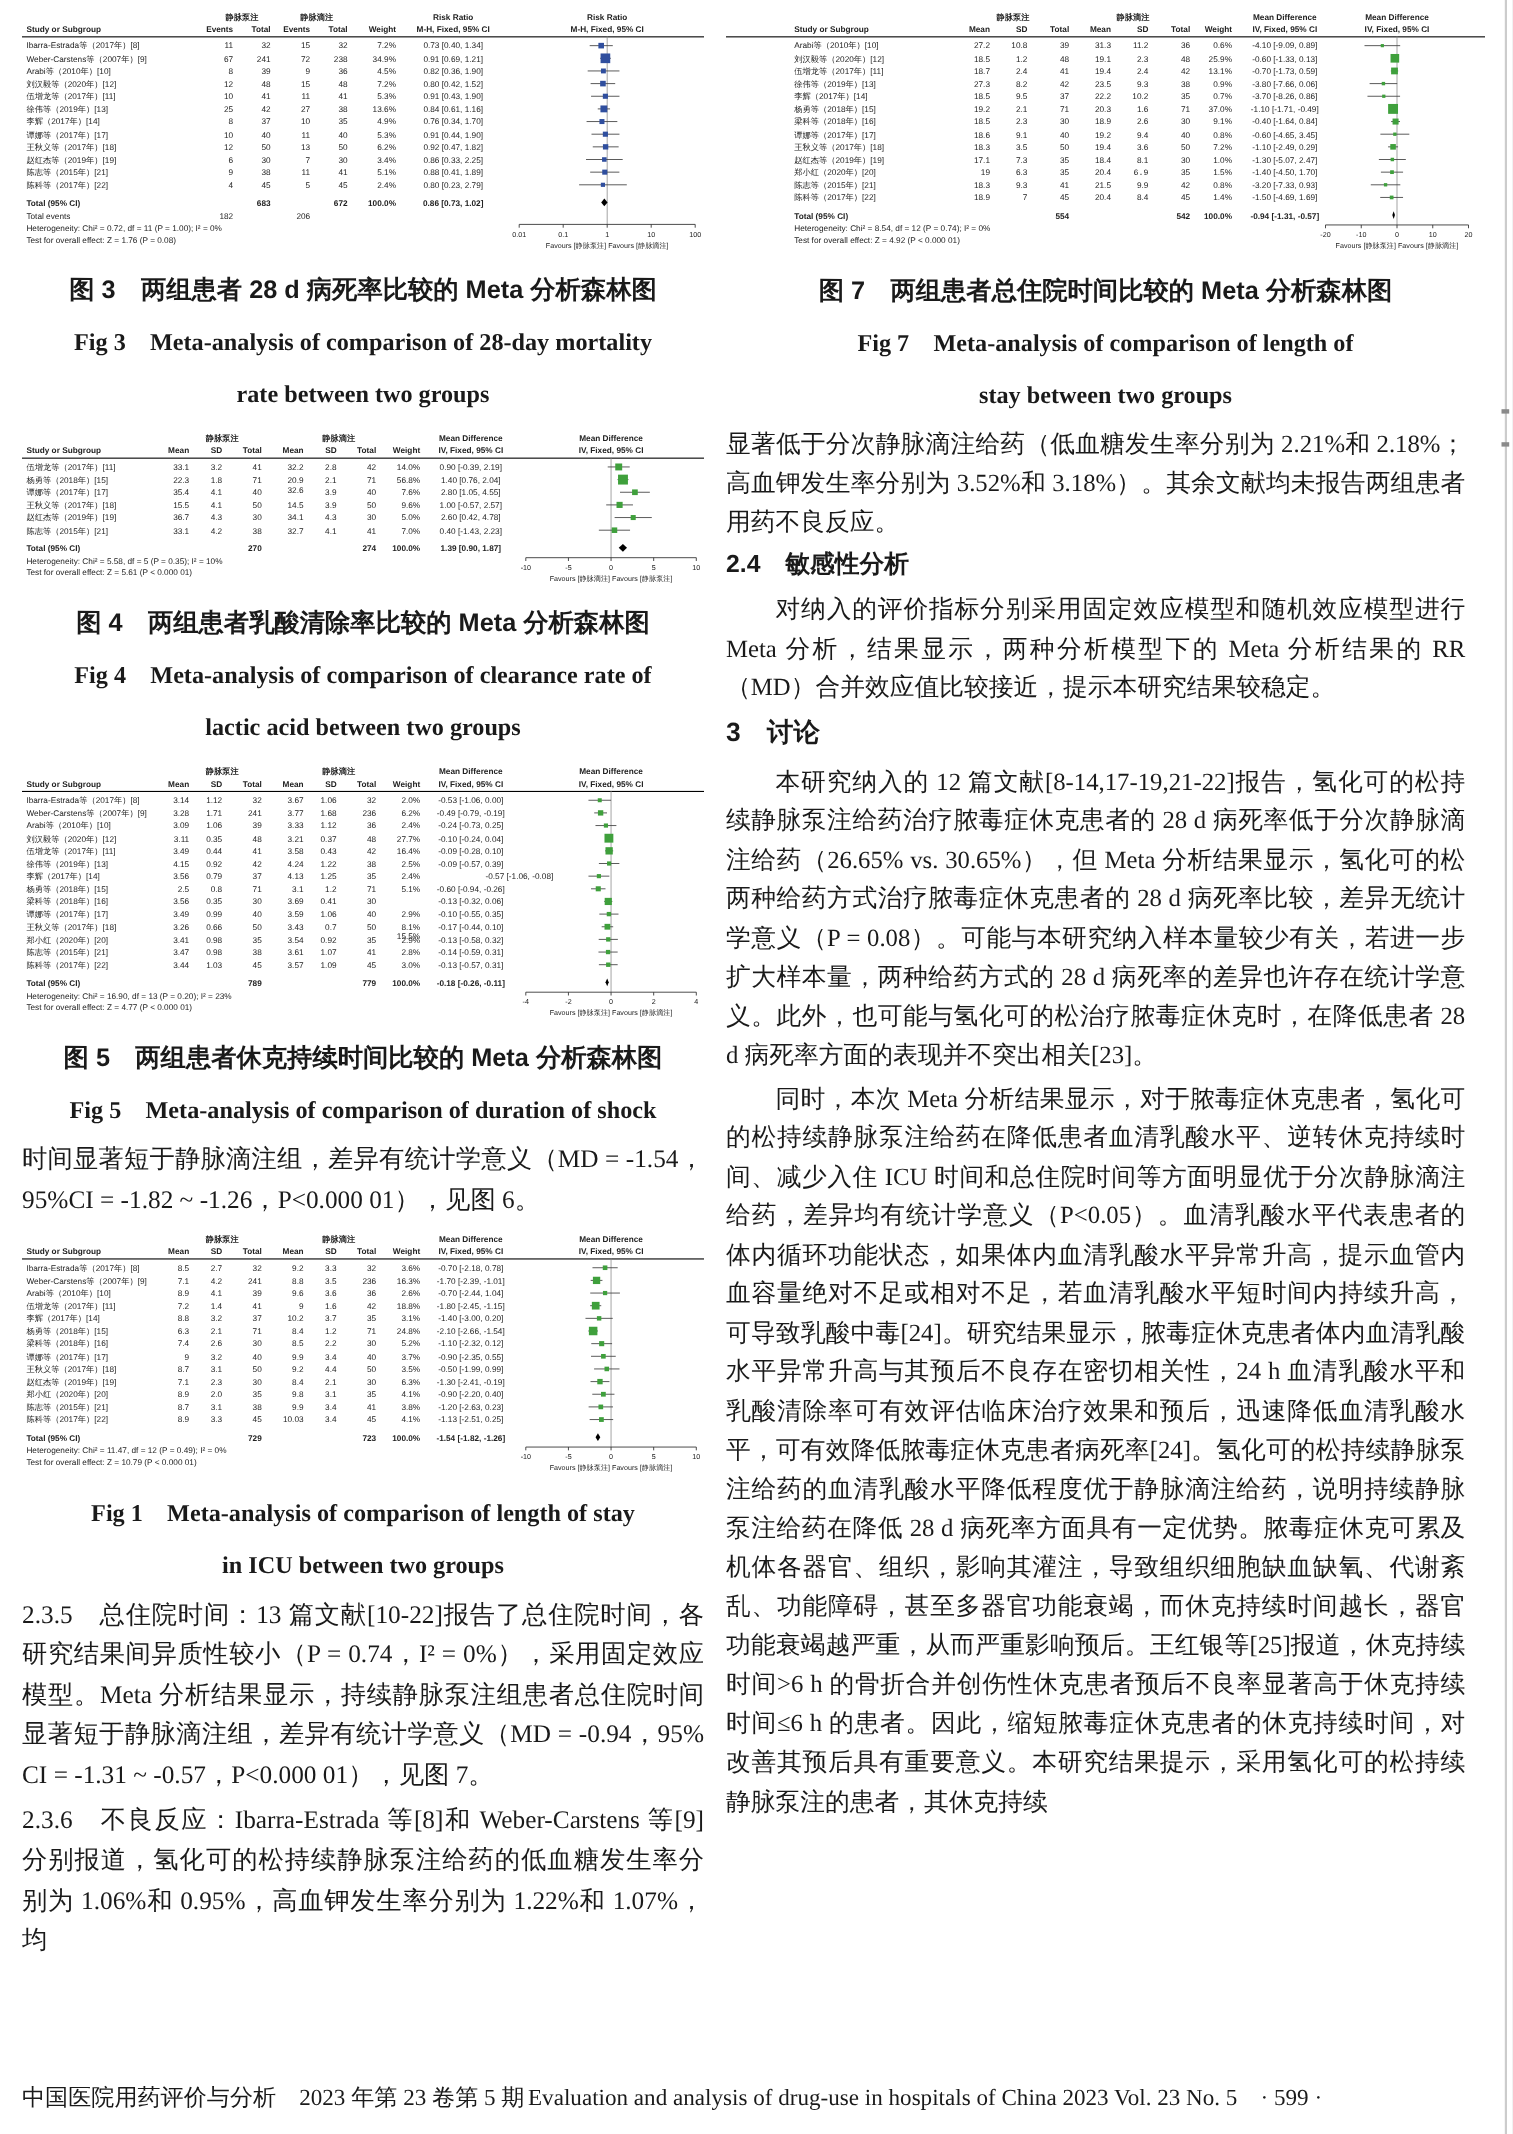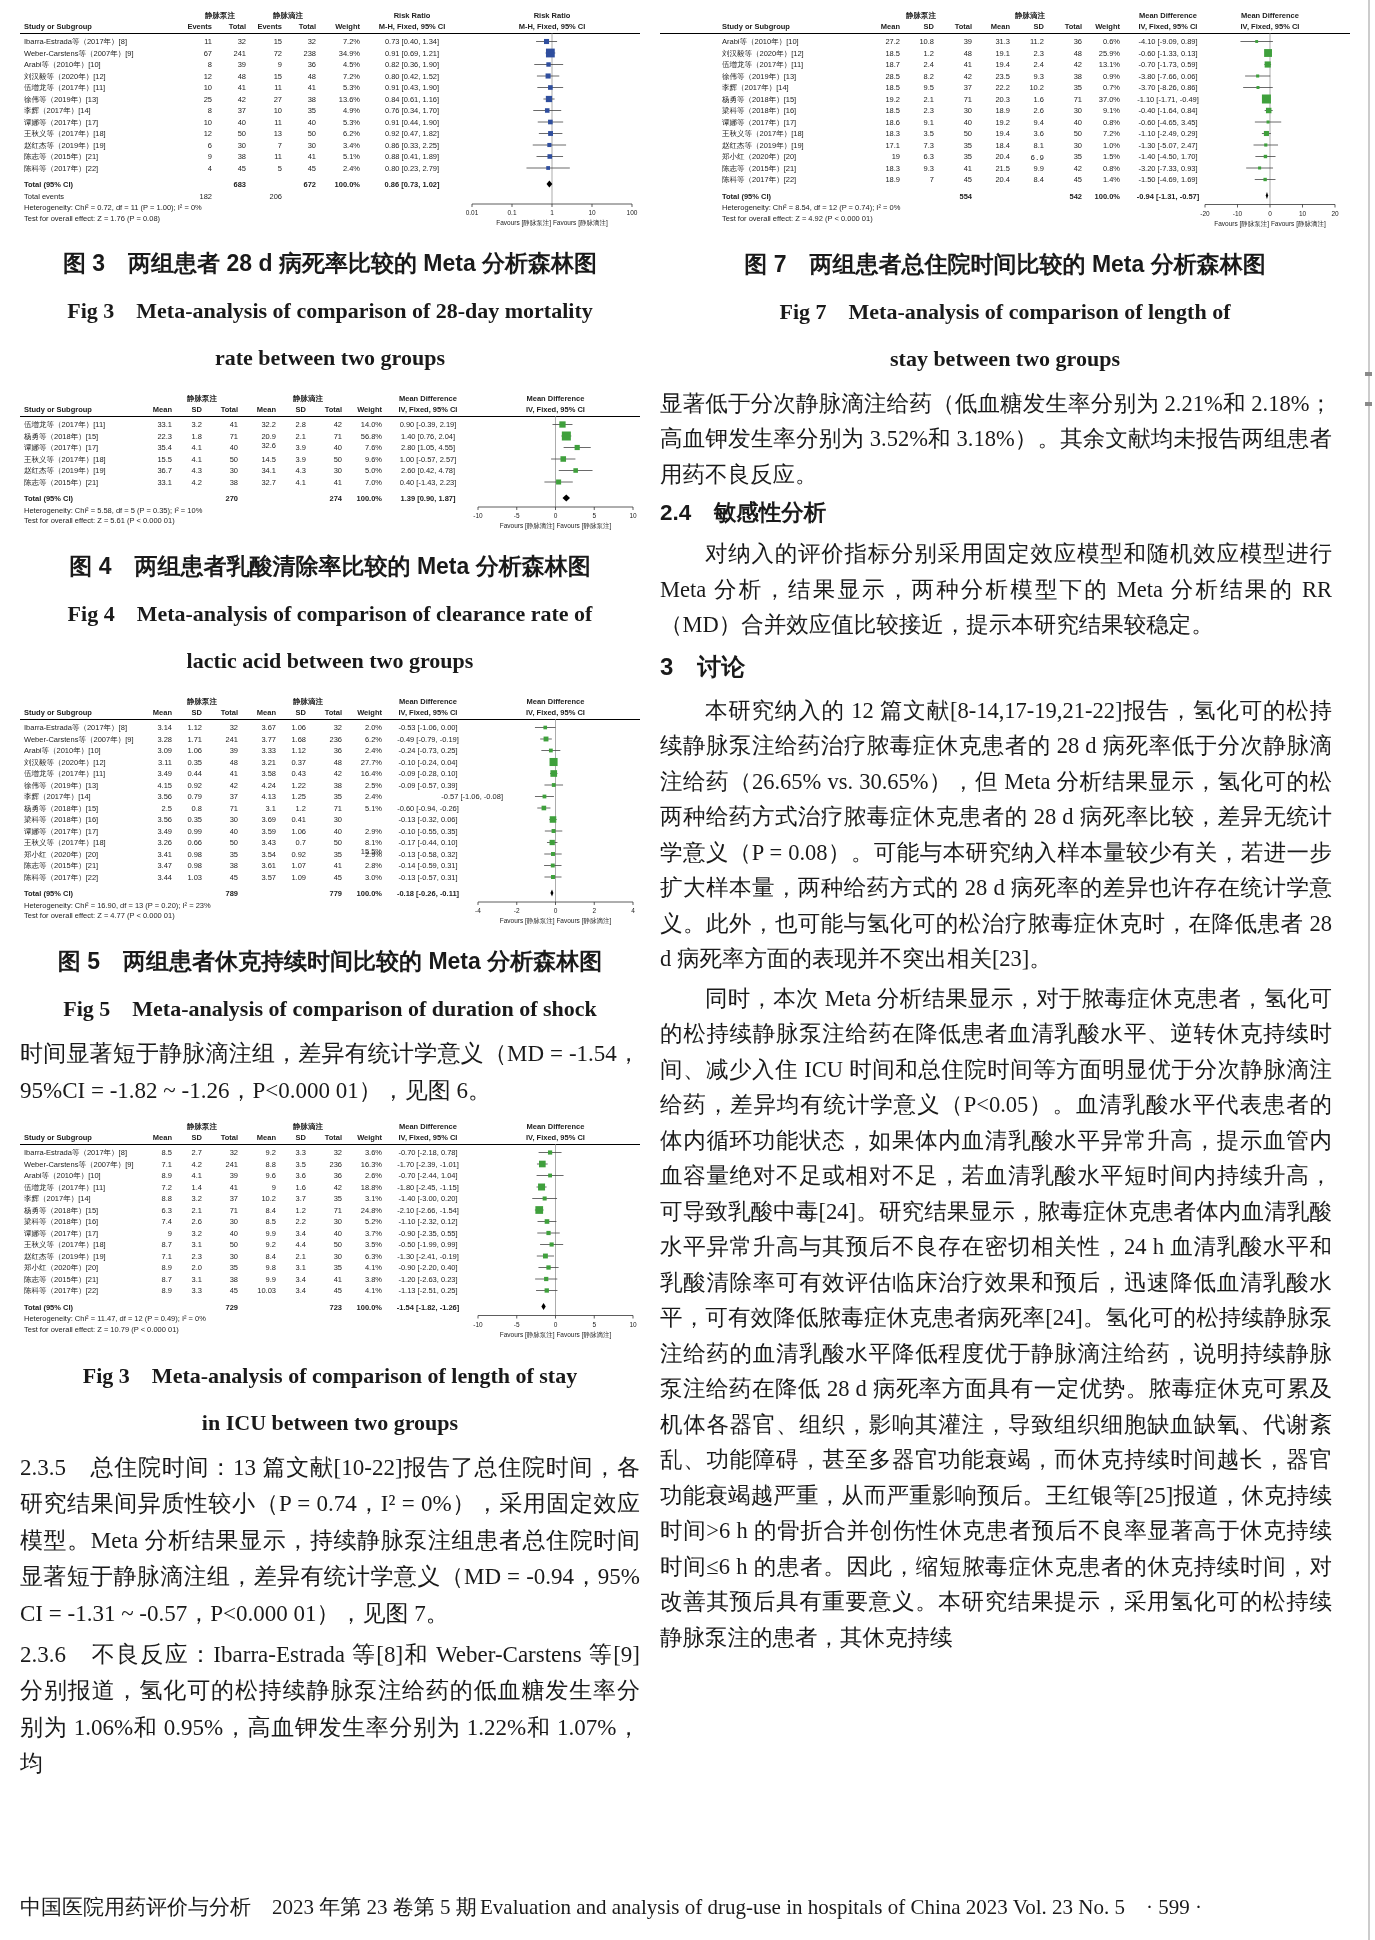--- a/index.html
+++ b/index.html
@@ -687,21 +687,21 @@
           <line x1="117.5" y1="194.5" x2="117.5" y2="197.5" stroke="#333" stroke-width="0.8"></line>
           <text x="117.5" y="205.5" text-anchor="middle" font-size="6.5" fill="#222">0</text>
           <line x1="156.25" y1="194.5" x2="156.25" y2="197.5" stroke="#333" stroke-width="0.8"></line>
           <text x="156.25" y="205.5" text-anchor="middle" font-size="6.5" fill="#222">5</text>
           <line x1="195" y1="194.5" x2="195" y2="197.5" stroke="#333" stroke-width="0.8"></line>
           <text x="195" y="205.5" text-anchor="middle" font-size="6.5" fill="#222">10</text>
           <text x="117.5" y="215.5" text-anchor="middle" font-size="6.5" fill="#222">Favours [静脉泵注]  Favours [静脉滴注]</text>
         </svg>
       </div>
     <div class="caption">
-      <div class="cap-en">Fig 3　Meta-analysis of comparison of length of stay</div>
+      <div class="cap-en">Fig 1　Meta-analysis of comparison of length of stay</div>
       <div class="cap-en">in ICU between two groups</div>
     </div>
 
     <p class="bt">2.3.5　总住院时间：13 篇文献[10-22]报告了总住院时间，各研究结果间异质性较小（P = 0.74，I² = 0%），采用固定效应模型。Meta 分析结果显示，持续静脉泵注组患者总住院时间显著短于静脉滴注组，差异有统计学意义（MD = -0.94，95% CI = -1.31 ~ -0.57，P&lt;0.000 01），见图 7。</p>
     <p class="bt">2.3.6　不良反应：Ibarra-Estrada 等[8]和 Weber-Carstens 等[9]分别报道，氢化可的松持续静脉泵注给药的低血糖发生率分别为 1.06%和 0.95%，高血钾发生率分别为 1.22%和 1.07%，均</p>
   </div>
 
   <div class="col col-right">
     <div class="forest" style="margin-top: 0px; width: 690px; height: 222.5px;">
         <div class="fp-b" style="left: 216px; top: 1px; width: 90px; text-align: center;">静脉泵注</div>
@@ -740,21 +740,21 @@
         <div class="fp-t" style="left: 62px; top: 50px;">伍增龙等（2017年）[11]</div>
         <div class="fp-t fp-r" style="left: 0px; top: 50px; width: 240px;">18.7</div>
         <div class="fp-t fp-r" style="left: 0px; top: 50px; width: 274px;">2.4</div>
         <div class="fp-t fp-r" style="left: 0px; top: 50px; width: 312px;">41</div>
         <div class="fp-t fp-r" style="left: 0px; top: 50px; width: 350px;">19.4</div>
         <div class="fp-t fp-r" style="left: 0px; top: 50px; width: 384px;">2.4</div>
         <div class="fp-t fp-r" style="left: 0px; top: 50px; width: 422px;">42</div>
         <div class="fp-t fp-r" style="left: 0px; top: 50px; width: 460px;">13.1%</div>
         <div class="fp-t" style="left: 433px; top: 50px; width: 150px; text-align: center;">-0.70 [-1.73, 0.59]</div>
         <div class="fp-t" style="left: 62px; top: 61.5px;">徐伟等（2019年）[13]</div>
-        <div class="fp-t fp-r" style="left: 0px; top: 61.5px; width: 240px;">28.5</div>
+        <div class="fp-t fp-r" style="left: 0px; top: 61.5px; width: 240px;">27.3</div>
         <div class="fp-t fp-r" style="left: 0px; top: 61.5px; width: 274px;">8.2</div>
         <div class="fp-t fp-r" style="left: 0px; top: 61.5px; width: 312px;">42</div>
         <div class="fp-t fp-r" style="left: 0px; top: 61.5px; width: 350px;">23.5</div>
         <div class="fp-t fp-r" style="left: 0px; top: 61.5px; width: 384px;">9.3</div>
         <div class="fp-t fp-r" style="left: 0px; top: 61.5px; width: 422px;">38</div>
         <div class="fp-t fp-r" style="left: 0px; top: 61.5px; width: 460px;">0.9%</div>
         <div class="fp-t" style="left: 433px; top: 61.5px; width: 150px; text-align: center;">-3.80 [-7.66, 0.06]</div>
         <div class="fp-t" style="left: 62px; top: 73px;">李辉（2017年）[14]</div>
         <div class="fp-t fp-r" style="left: 0px; top: 73px; width: 240px;">18.5</div>
         <div class="fp-t fp-r" style="left: 0px; top: 73px; width: 274px;">9.5</div>

